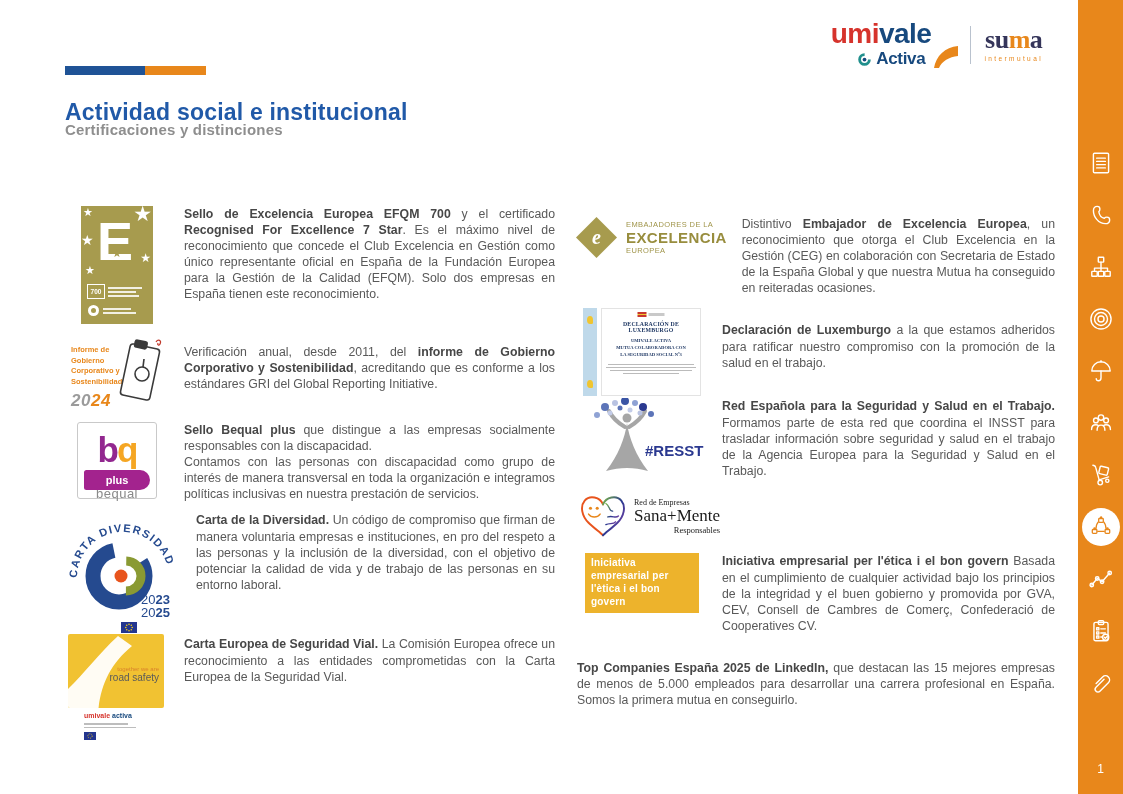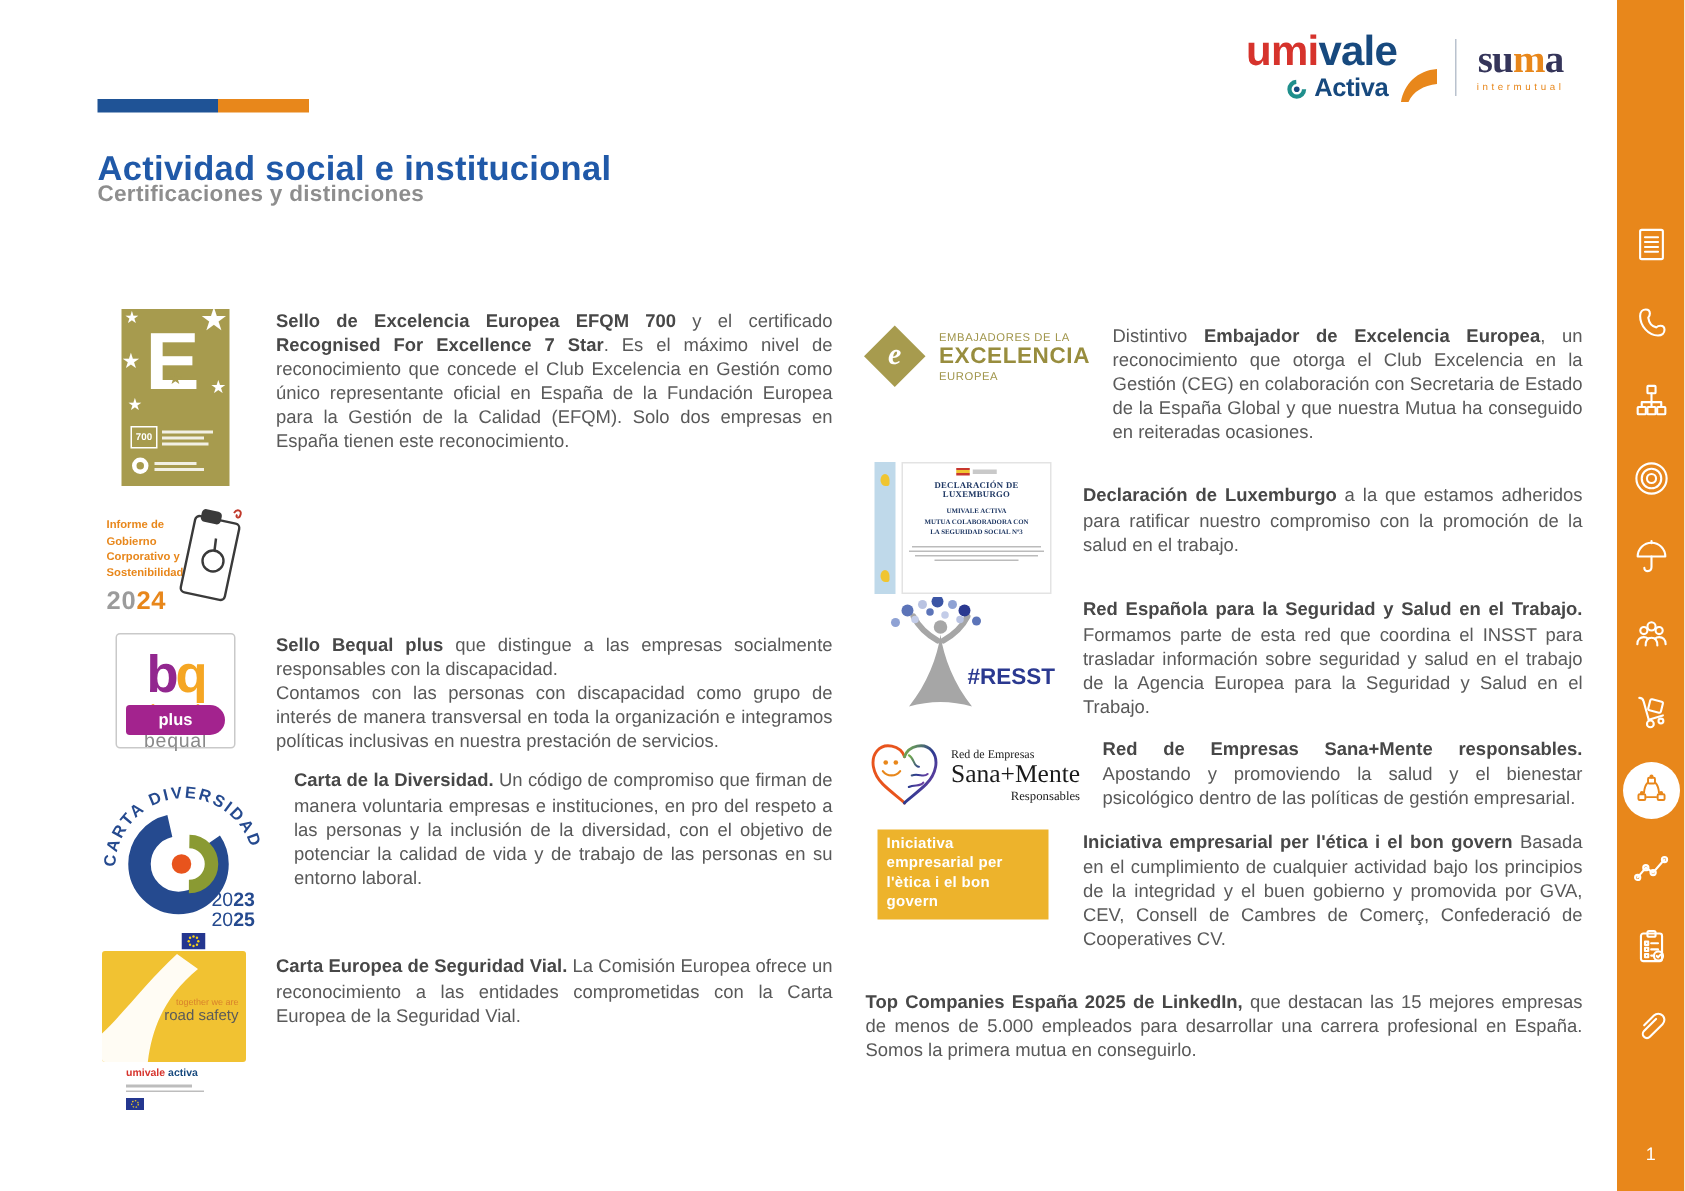--- a/index.html
+++ b/index.html
@@ -64,21 +64,21 @@
   .lg-efqm .club { position:absolute; left:7px; top:99px; display:flex; align-items:center; gap:4px; }
   .lg-efqm .cir { width:11px; height:11px; background:#fff; border-radius:50%; position:relative; }
   .lg-efqm .cir::after { content:""; position:absolute; inset:3px; background:#A79B4E; border-radius:50%; }
   .lg-efqm .clines { display:flex; flex-direction:column; gap:2px; }
   .lg-efqm .clines i { display:block; height:2px; background:rgba(255,255,255,.85); }
 
   
   .lg-informe { position:relative; width:96px; height:76px; background:#fff; }
   .inf-txt { position:absolute; left:2px; top:7px; font-size:7.5px; font-weight:bold; color:#E8871B;
     line-height:1.4; white-space:pre-line; }
-  .inf-year { position:absolute; left:2px; bottom:3px; font-size:17px; font-weight:bold; letter-spacing:0.5px; }
+  .inf-year { position:absolute; left:2px; bottom:3px; font-size:17px; font-weight:bold; letter-spacing:0.5px;font-style:italic; }
   .inf-year .g { color:#9B9B9B; } .inf-year .o { color:#E8871B; }
   .inf-clip { position:absolute; right:0; top:0; }
 
   
   .lg-bequal { width:80px; height:77px; background:#fff; border:1px solid #C9C9C9; border-radius:3px;
     position:relative; text-align:center; }
   .bq { margin-top:9px; font-size:35px; font-weight:bold; line-height:1; letter-spacing:-2px; }
   .bq .b1 { color:#92278F; } .bq .q1 { color:#F5A623; }
   .beq-name { font-size:13px; color:#8A8A8A; letter-spacing:0.5px; margin-top:1px; }
   .beq-plus { position:absolute; left:6px; right:6px; bottom:8px; height:20px; background:#A3238E;
@@ -224,20 +224,21 @@
               <g stroke="#3A3A3A" fill="none" stroke-width="1.6">
                 <rect x="8" y="8" width="30" height="52" rx="3" transform="rotate(12 23 34)"></rect>
                 <rect x="18" y="3" width="12" height="7" rx="2" transform="rotate(12 24 6)" fill="#3A3A3A"></rect>
                 <circle cx="25" cy="36" r="7"></circle>
                 <path d="M26 29 L27 21"></path>
               </g>
               <path d="M39 4 C41 1 45 2 43 6 C42 8 40 7 41 5" stroke="#C0392B" fill="none" stroke-width="1.3"></path>
             </svg>
           </div>
         </div>
+        <p class="item-text pt6"><span>Verificación anual, desde 2011, del </span><span class="b">informe de Gobierno Corporativo y Sostenibilidad</span><span>, acreditando que es conforme a los estándares GRI del Global Reporting Initiative.</span></p>
       </article>
 
       <article class="item mb10">
         <div class="logo-box">
           <div class="lg-bequal">
             <div class="bq"><span class="b1">b</span><span class="q1">q</span></div>
             <svg width="36" height="11" viewBox="0 0 36 11">
               <path d="M3 2 C11 11 25 11 33 2" stroke="#F5A623" stroke-width="3" fill="none" stroke-linecap="round"></path>
             </svg>
             <div class="beq-name">bequal</div>
@@ -400,21 +401,20 @@
                 <circle cx="21" cy="17" r="1.6" fill="#E8871B"></circle>
               <path d="M12 23 C15 27 21 27 24 23" stroke="#E8871B" stroke-width="1.5" fill="none" stroke-linecap="round"></path>
             </svg>
             <div class="sm-txt">
               <span class="sm-top">Red de Empresas</span>
               <span class="sm-main">Sana+Mente</span>
               <span class="sm-bottom">Responsables</span>
             </div>
           </div>
         </div>
-        <p class="item-text"><span class="b">Red de Empresas Sana+Mente responsables.</span><span> Apostando y promoviendo la salud y el bienestar psicológico dentro de las políticas de gestión empresarial.</span></p>
       </article>
 
       <article class="item mb8">
         <div class="logo-box">
           <div class="lg-inic">Iniciativa empresarial per l'ètica i el bon govern</div>
         </div>
         <p class="item-text"><span class="b">Iniciativa empresarial per l'ética i el bon govern</span><span> Basada en el cumplimiento de cualquier actividad bajo los principios de la integridad y el buen gobierno y promovida por GVA, CEV, Consell de Cambres de Comerç, Confederació de Cooperatives CV.</span></p>
       </article>
 
       <article class="item mb0">

